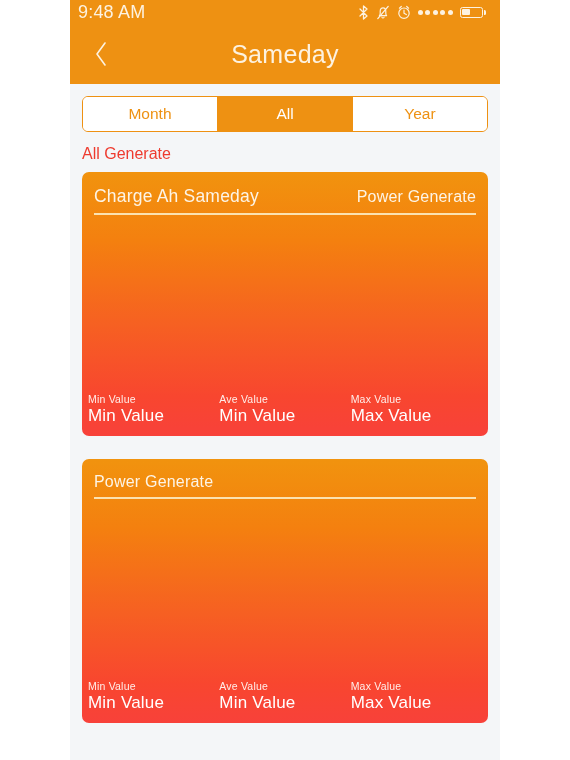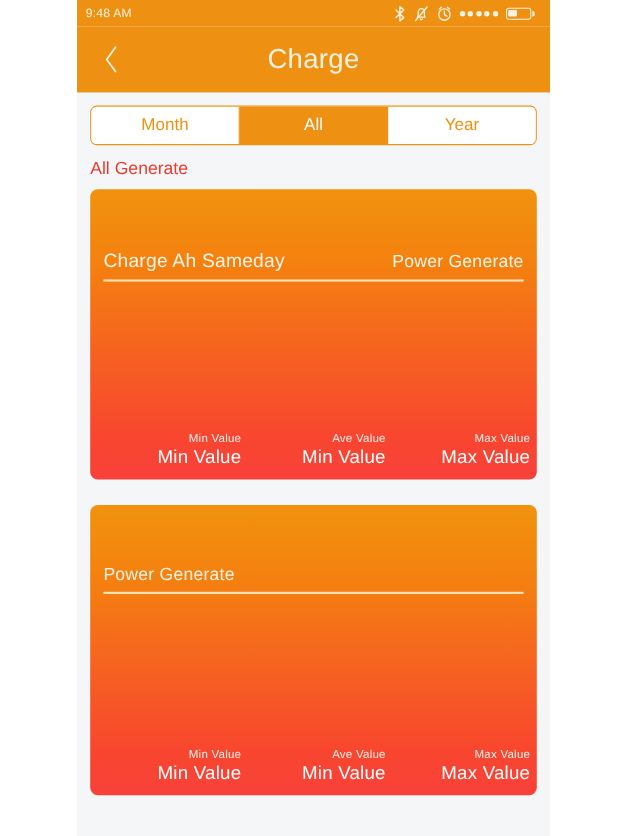--- a/index.html
+++ b/index.html
@@ -30,21 +30,21 @@
   .statusbar {
     height: 24px;
     background: #ee9112;
     display: flex;
     align-items: center;
     padding: 0 14px 0 8px;
     box-sizing: border-box;
     color: #fdf4e3;
   }
   .status-time {
-    font-size: 11px;
+    font-size: 18px;
     letter-spacing: .2px;
     color: #fdf2e0;
   }
   .status-right {
     margin-left: auto;
     display: flex;
     align-items: center;
     gap: 7px;
   }
   .sb-icon {
@@ -171,21 +171,20 @@
     flex-direction: column;
     position: relative;
   }
   .card-head {
     padding: 14px 12px 0 12px;
   }
   .card-head-row {
     display: flex;
     align-items: baseline;
     justify-content: space-between;
-    margin-top: 41px;
   }
   .card-title {
     font-size: 17.5px;
     color: #fdf4e6;
     letter-spacing: .2px;
   }
   .card-subtitle {
     font-size: 16px;
     color: #fdf4e6;
     letter-spacing: .2px;
@@ -198,21 +197,21 @@
   }
   .card-body {
     flex: 1;
   }
   .card-stats {
     display: flex;
     padding: 0 6px 10px 6px;
   }
   .stat {
     flex: 1;
-    text-align: right;
+    text-align: left;
   }
   .stat-label {
     font-size: 10.5px;
     color: #ffeee9;
     letter-spacing: .2px;
     margin-bottom: 1px;
   }
   .stat-value {
     font-size: 17px;
     color: #ffffff;
@@ -271,21 +270,21 @@
   </div>
 
   <div class="navbar">
     <div class="nav-back">
       <span>
         <svg width="16" height="28" viewBox="0 0 16 28">
           <path d="M12 3 L4 14 L12 25" fill="none" stroke="#fdf2e0" stroke-width="1.6" stroke-linecap="round" stroke-linejoin="round"></path>
         </svg>
       </span>
     </div>
-    <div class="nav-title">Charge</div>
+    <div class="nav-title">Sameday</div>
   </div>
 
   <div class="seg-wrap">
     <div class="segmented">
       <div class="seg">Month</div>
       <div class="seg active">All</div>
       <div class="seg">Year</div>
     </div>
   </div>
 

